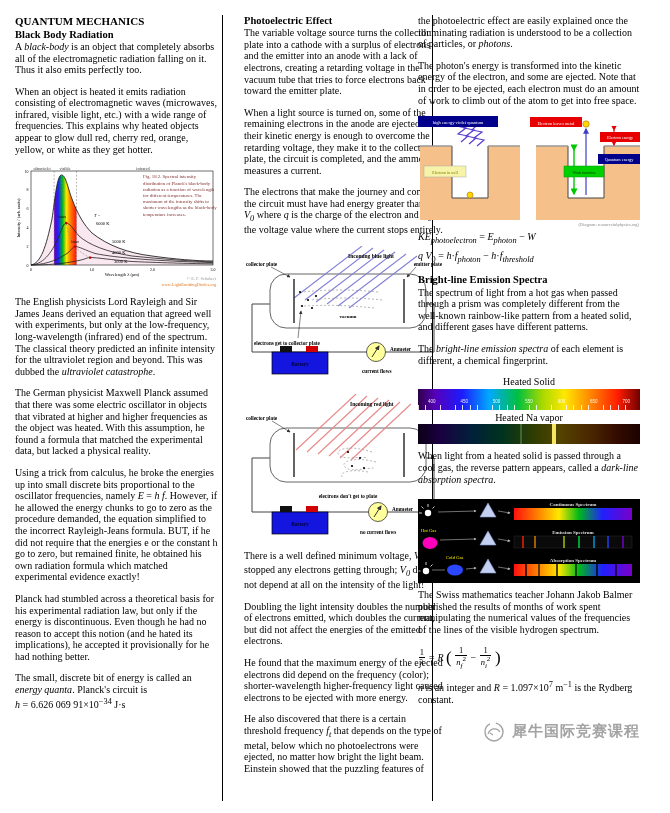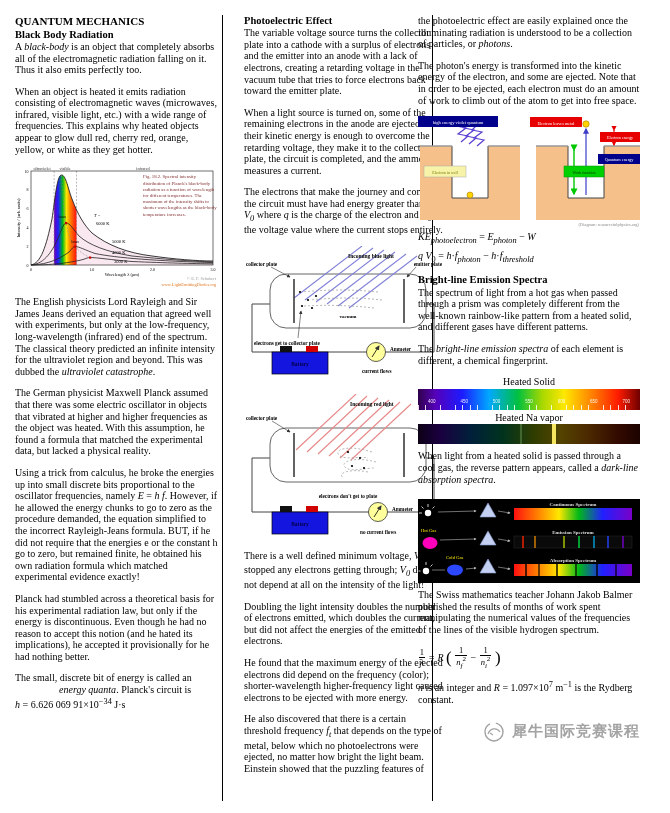--- a/index.html
+++ b/index.html
@@ -98,21 +98,21 @@
     <div class="figcred">
       <div class="cred1">© E. F. Schubert</div>
       <div class="cred2">www.LightEmittingDiodes.org</div>
     </div>
   </div>
 
   <p><span>The English physicists Lord Rayleigh and Sir James Jeans derived an equation that agreed well with experiments, but only at the low-frequency, long-wavelength (infrared) end of the spectrum.  The classical theory predicted an infinite intensity for the ultraviolet region and beyond.  This was dubbed the </span><span style="font-style: italic;">ultraviolet catastrophe</span><span>.</span></p>
   <p>The German physicist Maxwell Planck assumed that there was some electric oscillator in objects that vibrated at higher and higher frequencies as the object was heated.  With this assumption, he found a formula that matched the experimental data, but lacked a physical reality.</p>
   <p><span>Using a trick from calculus, he broke the energies up into small discrete bits proportional to the oscillator frequencies, namely </span><span style="font-style: italic;">E</span><span> = </span><span style="font-style: italic;">h f</span><span>.  However, if he allowed the energy chunks to go to zero as the procedure demanded, the equation simplified to the incorrect Rayleigh-Jeans formula.  BUT, if he did not require that the energies e or the constant h go to zero, but remained finite, he obtained his own radiation formula which matched experimental evidence exactly!</span></p>
   <p>Planck had stumbled across a theoretical basis for his experimental radiation law, but only if the energy is discontinuous.  Even though he had no reason to accept this notion (and he hated its implications), he accepted it provisionally for he had nothing better.</p>
-  <p style="margin-bottom:1px"><span>The small, discrete bit of energy is called an </span><span style="font-style: italic; margin-left: 44px;">energy quanta</span><span>.  Planck's circuit is</span></p>
+  <p style="margin-bottom:1px"><span>The small, discrete bit of energy is called an </span><span style="font-style: italic;">energy quanta</span><span>.  Planck's circuit is</span></p>
   <div class="eq"><span style="font-style: italic;">h</span><span> = 6.626 069 91×10</span><sup>−34</sup><span> J·s</span></div>
 </div>
 
 <div class="vline" style="left:222px"></div>
 
 <div class="col" style="left:244px;width:200px">
   <div class="h">Photoelectric Effect</div>
   <p>The variable voltage source turns the collector plate into a cathode with a surplus of electrons and the emitter into an anode with a lack of electrons, creating a retarding voltage in the vacuum tube that tries to force electrons back toward the emitter plate.</p>
   <p>When a light source is turned on, some of the remaining electrons in the anode are ejected.  If their kinetic energy is enough to overcome the retarding voltage, they make it to the collector plate, the circuit is completed, and the ammeter measures a current.</p>
   <p><span>The electrons that make the journey and complete the circuit must have had energy greater than </span><span style="font-style: italic;">q V</span><sub style="font-style: italic;">0</sub><span> where </span><span style="font-style: italic;">q</span><span> is the charge of the electron and </span><span style="font-style: italic;">V</span><sub style="font-style: italic;">0</sub><span> is the voltage value where the current stops entirely.</span></p>

